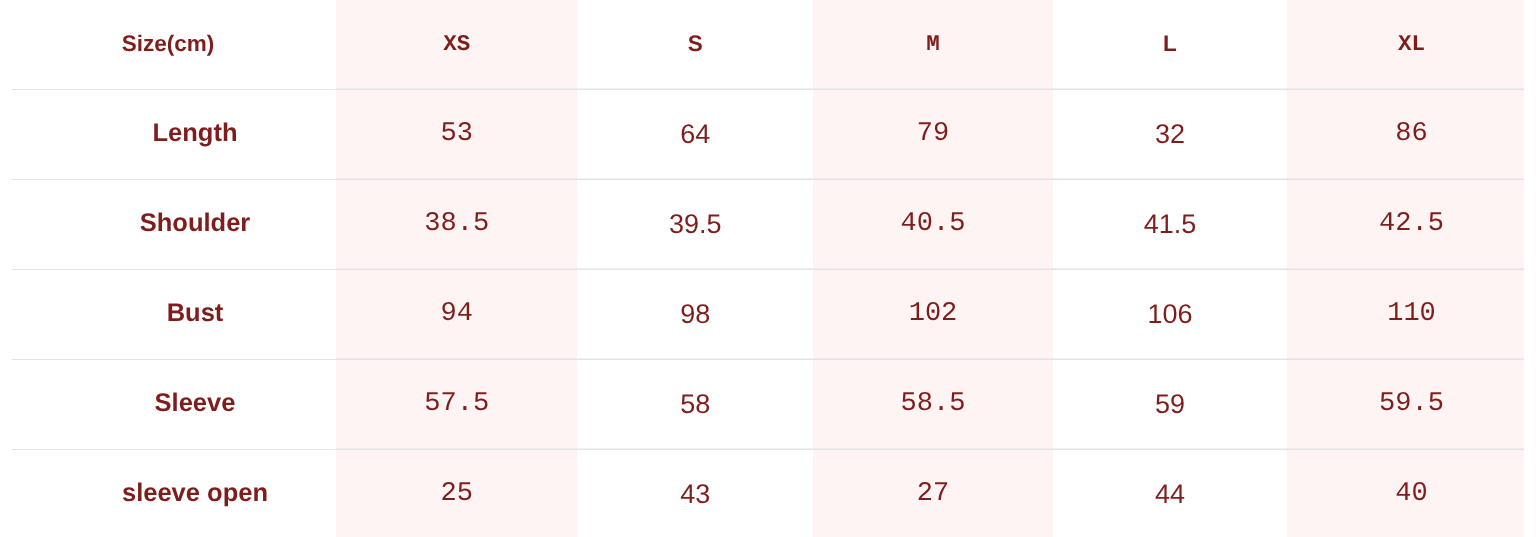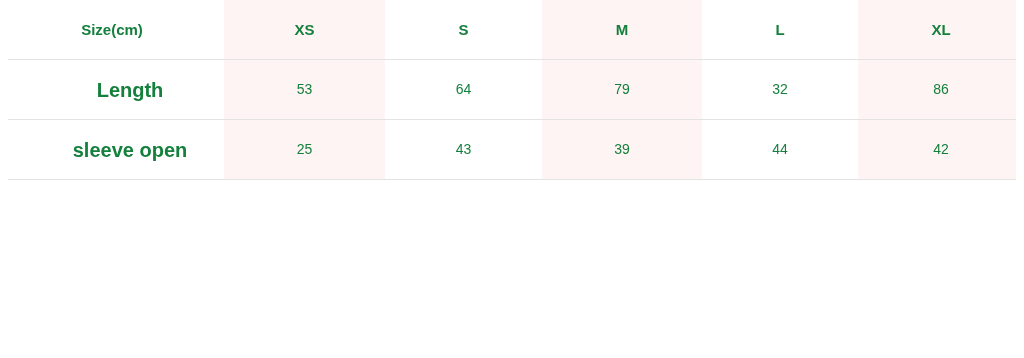--- a/index.html
+++ b/index.html
@@ -34,54 +34,54 @@
   table.size-table col.col-l      { width: 156px; }
   table.size-table col.col-xl     { width: 166px; }
 
   table.size-table th,
   table.size-table td {
     height: 59px;
     padding: 0;
     text-align: center;
     vertical-align: middle;
     border-bottom: 1px solid #e3e3e3;
-    color: #15803d;
+    color: #7f1d1d;
     font-size: 15px;
     line-height: 1.2;
   }
 
   
   table.size-table tr > *:first-child {
     background-clip: padding-box;
     position: relative;
   }
 
   
   table.size-table thead th {
     font-weight: bold;
     font-size: 15px;
   }
 
   
   table.size-table tbody th.row-label {
     font-weight: bold;
-    font-size: 20px;
+    font-size: 17px;
     background: #ffffff;
     padding-left: 36px;
   }
 
   
   table.size-table tbody td.data-cell {
     font-weight: normal;
-    font-size: 14px;
+    font-size: 18px;
     text-align: center;
   }
 
   
-  .tint { background: #fdf4f3; }
+  .tint { background: #fdf4f3; font-family: Liberation Mono, monospace; }
   .plain { background: #ffffff; }
 
   
   .rule-mask-left,
   .rule-mask-right {
     position: absolute;
     top: 0;
     width: 8px;
     height: 358px;
     background: #ffffff;
@@ -119,30 +119,54 @@
     <tbody>
       <tr>
         <th class="row-label">Length</th>
         <td class="data-cell tint">53</td>
         <td class="data-cell plain">64</td>
         <td class="data-cell tint">79</td>
         <td class="data-cell plain">32</td>
         <td class="data-cell tint">86</td>
       </tr>
 
+      <tr>
+        <th class="row-label">Shoulder</th>
+        <td class="data-cell tint">38.5</td>
+        <td class="data-cell plain">39.5</td>
+        <td class="data-cell tint">40.5</td>
+        <td class="data-cell plain">41.5</td>
+        <td class="data-cell tint">42.5</td>
+      </tr>
 
+      <tr>
+        <th class="row-label">Bust</th>
+        <td class="data-cell tint">94</td>
+        <td class="data-cell plain">98</td>
+        <td class="data-cell tint">102</td>
+        <td class="data-cell plain">106</td>
+        <td class="data-cell tint">110</td>
+      </tr>
 
+      <tr>
+        <th class="row-label">Sleeve</th>
+        <td class="data-cell tint">57.5</td>
+        <td class="data-cell plain">58</td>
+        <td class="data-cell tint">58.5</td>
+        <td class="data-cell plain">59</td>
+        <td class="data-cell tint">59.5</td>
+      </tr>
 
       <tr>
         <th class="row-label">sleeve open</th>
         <td class="data-cell tint">25</td>
         <td class="data-cell plain">43</td>
-        <td class="data-cell tint">39</td>
+        <td class="data-cell tint">27</td>
         <td class="data-cell plain">44</td>
-        <td class="data-cell tint">42</td>
+        <td class="data-cell tint">40</td>
       </tr>
     </tbody>
   </table>
 
   <div class="rule-mask-left"></div>
   <div class="rule-mask-right"></div>
 
 </div>
 
 </body></html>

